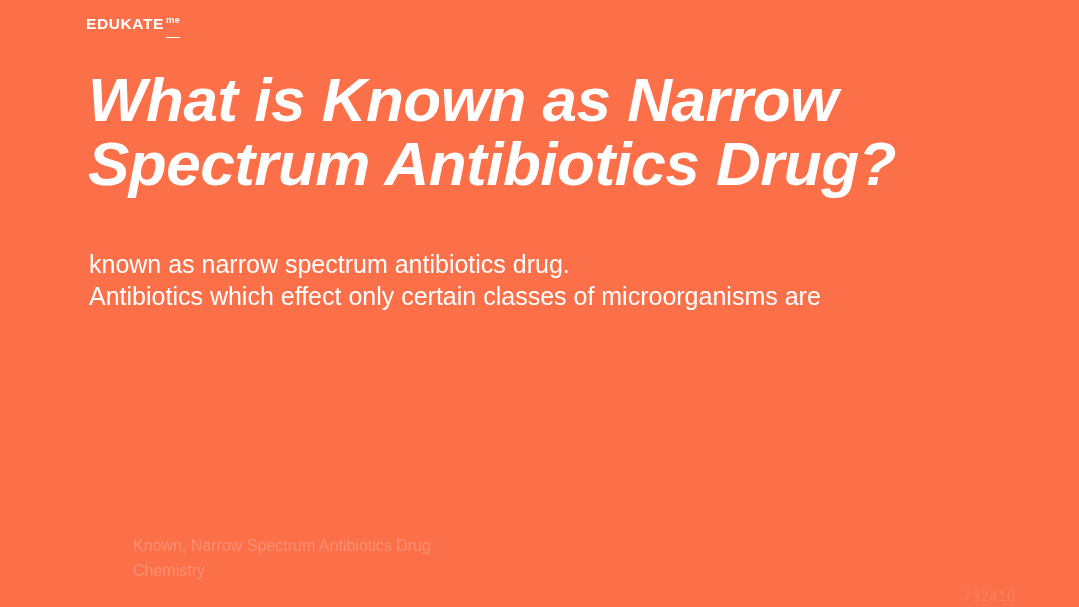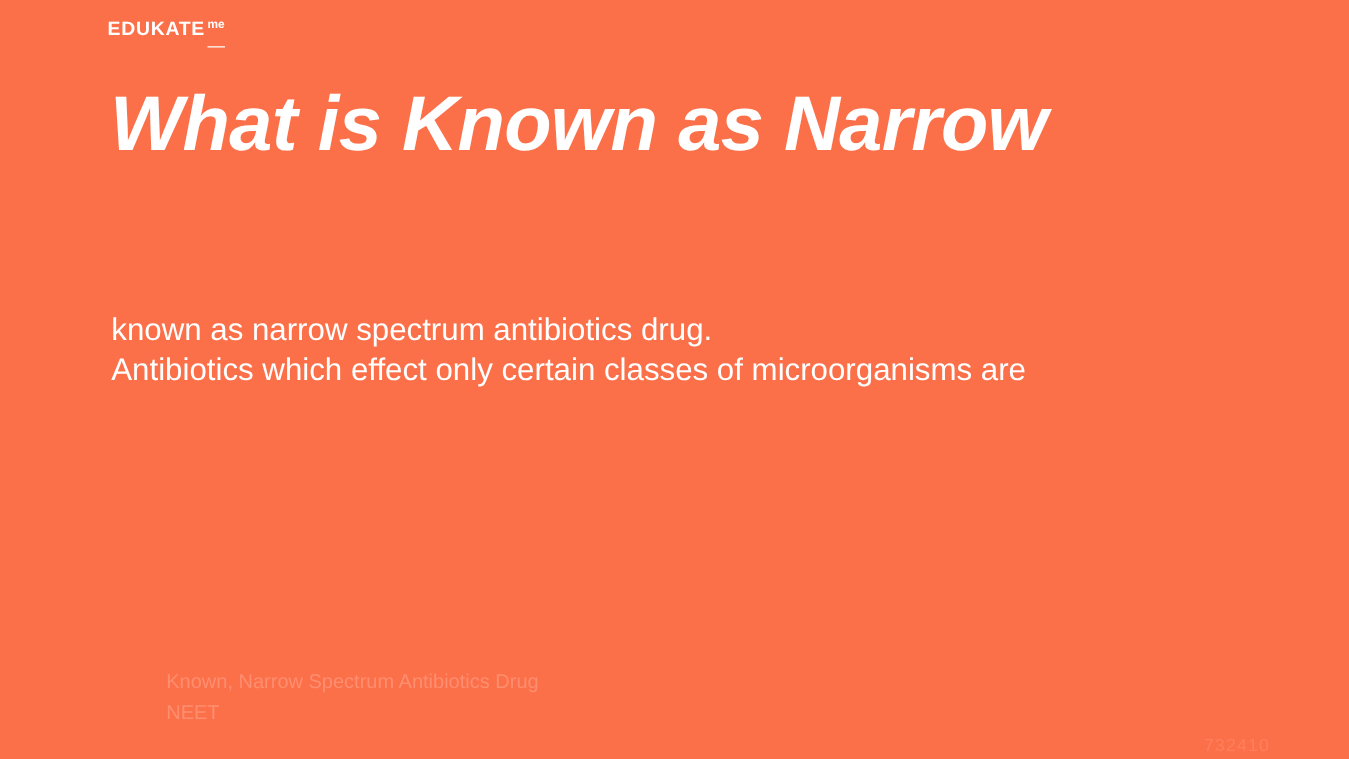--- a/index.html
+++ b/index.html
@@ -122,27 +122,28 @@
 
 <div id="slide">
 
   <div id="brand">
     <span class="wordmark">EDUKATE</span>
     <span class="suffix">me</span>
   </div>
 
   <h1 id="title">
     <span class="line">What is Known as Narrow</span>
+    <span class="line">Spectrum Antibiotics Drug?</span>
   </h1>
 
   <p id="body-text">
     <span class="line">known as narrow spectrum antibiotics drug.</span>
     <span class="line">Antibiotics which effect only certain classes of microorganisms are</span>
   </p>
 
   <div id="footer-meta">
     <span class="meta-line">Known, Narrow Spectrum Antibiotics Drug</span>
-    <span class="meta-line">NEET</span>
+    <span class="meta-line">Chemistry</span>
   </div>
 
   <div id="watermark">732410</div>
 
 </div>
 
 </body></html>

